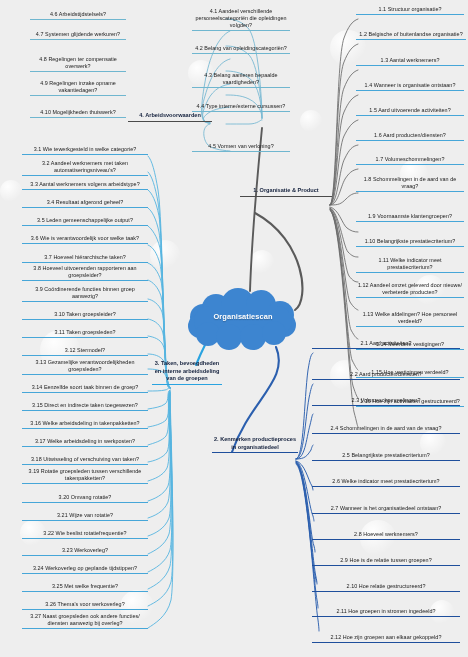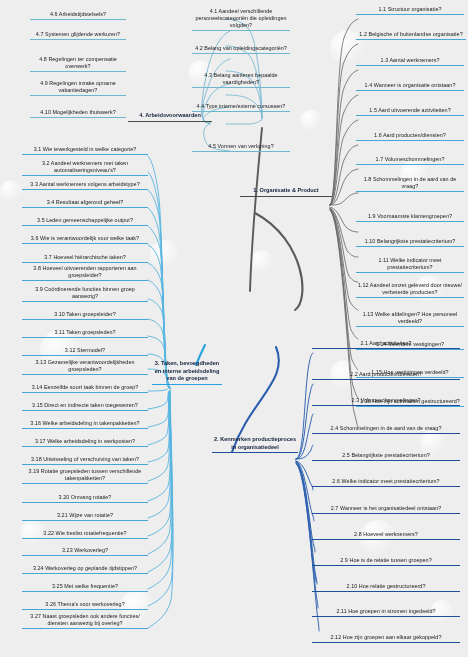--- a/index.html
+++ b/index.html
@@ -257,14 +257,29 @@
   <div class="leaf teal" style="left:30px;top:109px;width:96px;">4.10 Mogelijkheden thuiswerk?</div>
 
   <div class="mainnode n1" style="left:240px;top:187px;width:92px;">1. Organisatie &amp; Product</div>
 
   <div class="mainnode n2" style="left:212px;top:436px;width:86px;">2. Kenmerken productieproces in organisatiedeel</div>
 
   <div class="mainnode n3" style="left:152px;top:360px;width:70px;">3. Taken, bevoegdheden en interne arbeidsdeling van de groepen</div>
 
   <div class="mainnode n4" style="left:128px;top:112px;width:84px;">4. Arbeidsvoorwaarden</div>
 
+  <div id="cloud">
+    <div class="puff" style="left:2px;top:16px;width:26px;height:26px;"></div>
+    <div class="puff" style="left:14px;top:6px;width:28px;height:28px;"></div>
+    <div class="puff" style="left:33px;top:0px;width:34px;height:34px;"></div>
+    <div class="puff" style="left:58px;top:2px;width:30px;height:30px;"></div>
+    <div class="puff" style="left:78px;top:13px;width:28px;height:28px;"></div>
+    <div class="puff" style="left:84px;top:25px;width:24px;height:24px;"></div>
+    <div class="puff" style="left:0px;top:26px;width:24px;height:24px;"></div>
+    <div class="body"></div>
+    <div class="puff" style="left:8px;top:34px;width:24px;height:24px;"></div>
+    <div class="puff" style="left:28px;top:36px;width:26px;height:26px;"></div>
+    <div class="puff" style="left:52px;top:36px;width:26px;height:26px;"></div>
+    <div class="puff" style="left:74px;top:33px;width:24px;height:24px;"></div>
+    <div id="cloudtext">Organisatiescan</div>
+  </div>
 
 </div>
 
 </body></html>

